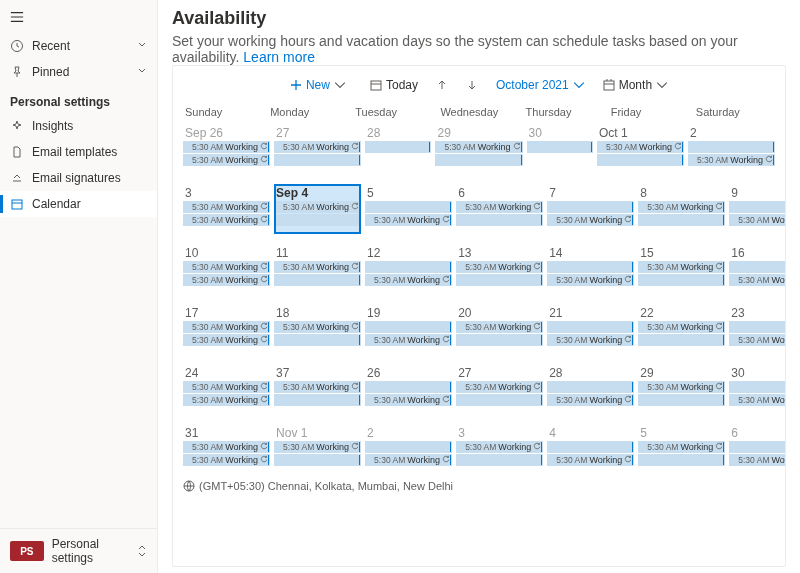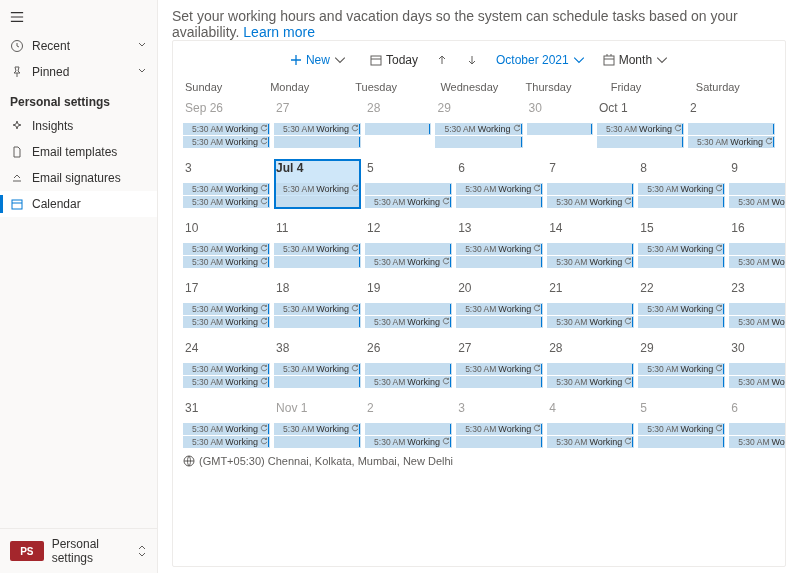--- a/index.html
+++ b/index.html
@@ -30,21 +30,21 @@
   .tbtn.blue { color: #0078d4; }
   .tbtn svg { width: 12px; height: 12px; }
   .ml6 { margin-left: 6px; }
 
   .dayhdr-row { display: grid; grid-template-columns: repeat(7, 1fr); gap: 4px; margin: 4px 0 2px 0; }
   .dayhdr { font-size: 11px; color: #605e5c; padding: 2px 0 4px 2px; }
 
   .weeks { display: flex; flex-direction: column; gap: 10px; }
   .week { display: grid; grid-template-columns: repeat(7, 1fr); gap: 4px; }
   .cell { min-height: 50px; }
-  .daynum { font-size: 12px; color: #605e5c; padding: 2px 2px 8px 2px; }
+  .daynum { font-size: 12px; color: #605e5c; padding: 2px 2px 1px 2px; }
   .daynum.out { color: #a19f9d; }
   .today-cell { background: #cfe7f9; outline: 2px solid #0078d4; outline-offset: -2px; }
   .today-cell .daynum { font-weight: 600; color: #323130; }
   .evts { display: flex; flex-direction: column; gap: 1px; }
   .evt { background: #c5ddef; display: flex; align-items: center; font-size: 9px; height: 12px; overflow: hidden; white-space: nowrap; cursor: pointer; }
   .evt .time { color: #605e5c; padding: 0 2px 0 9px; font-size: 8.5px; }
   .evt .title { color: #323130; font-size: 9px; }
   .evt .loop { margin-left: 2px; }
   .evt .bar { margin-left: auto; width: 1px; height: 10px; background: #0078d4; margin-right: 1px; }
 
@@ -129,20 +129,21 @@
       <span>Personal settings</span>
       <span class="ico" style="margin-left:auto">
         <svg width="10" height="12" viewBox="0 0 10 12">
             <path d="M2 4l3-3 3 3M2 8l3 3 3-3" stroke="#605e5c" fill="none" stroke-width="1"></path>
           </svg>
       </span>
     </div>
   </aside>
 
   <main class="main">
+    <div class="page-title">Availability</div>
     <div class="page-desc">
       <span>Set your working hours and vacation days so the system can schedule tasks based on your availability.</span>
       <a href="#">Learn more</a>
     </div>
 
     <div class="cal-card">
       <div class="toolbar">
         <div class="tbtn blue">
           <svg viewBox="0 0 12 12">
               <path d="M6 1v10M1 6h10" stroke="#0078d4" stroke-width="1.3"></path>
@@ -324,21 +325,21 @@
                   <span class="title">Working</span>
                   <span class="loop"><svg width="8" height="8" viewBox="0 0 10 10">
                       <path d="M8 3a3.5 3.5 0 10.5 3" stroke="#605e5c" fill="none" stroke-width="1"></path>
                       <path d="M8 1v2h-2" stroke="#605e5c" fill="none" stroke-width="1"></path>
                     </svg></span>
                   <span class="bar"></span>
                 </div>
               </div>
             </div>
             <div class="cell today-cell">
-              <div class="daynum">Jul 4</div>
+              <div class="daynum">Sep 4</div>
               <div class="evts">
                 <div class="evt">
                   <span class="time">5:30 AM</span>
                   <span class="title">Working</span>
                   <span class="loop"><svg width="8" height="8" viewBox="0 0 10 10">
                       <path d="M8 3a3.5 3.5 0 10.5 3" stroke="#605e5c" fill="none" stroke-width="1"></path>
                       <path d="M8 1v2h-2" stroke="#605e5c" fill="none" stroke-width="1"></path>
                     </svg></span>
                   <span class="bar"></span>
                 </div>
@@ -705,21 +706,21 @@
                   <span class="title">Working</span>
                   <span class="loop"><svg width="8" height="8" viewBox="0 0 10 10">
                       <path d="M8 3a3.5 3.5 0 10.5 3" stroke="#605e5c" fill="none" stroke-width="1"></path>
                       <path d="M8 1v2h-2" stroke="#605e5c" fill="none" stroke-width="1"></path>
                     </svg></span>
                   <span class="bar"></span>
                 </div>
               </div>
             </div>
             <div class="cell">
-              <div class="daynum">38</div>
+              <div class="daynum">37</div>
               <div class="evts">
                 <div class="evt">
                   <span class="time">5:30 AM</span>
                   <span class="title">Working</span>
                   <span class="loop"><svg width="8" height="8" viewBox="0 0 10 10">
                       <path d="M8 3a3.5 3.5 0 10.5 3" stroke="#605e5c" fill="none" stroke-width="1"></path>
                       <path d="M8 1v2h-2" stroke="#605e5c" fill="none" stroke-width="1"></path>
                     </svg></span>
                   <span class="bar"></span>
                 </div>

